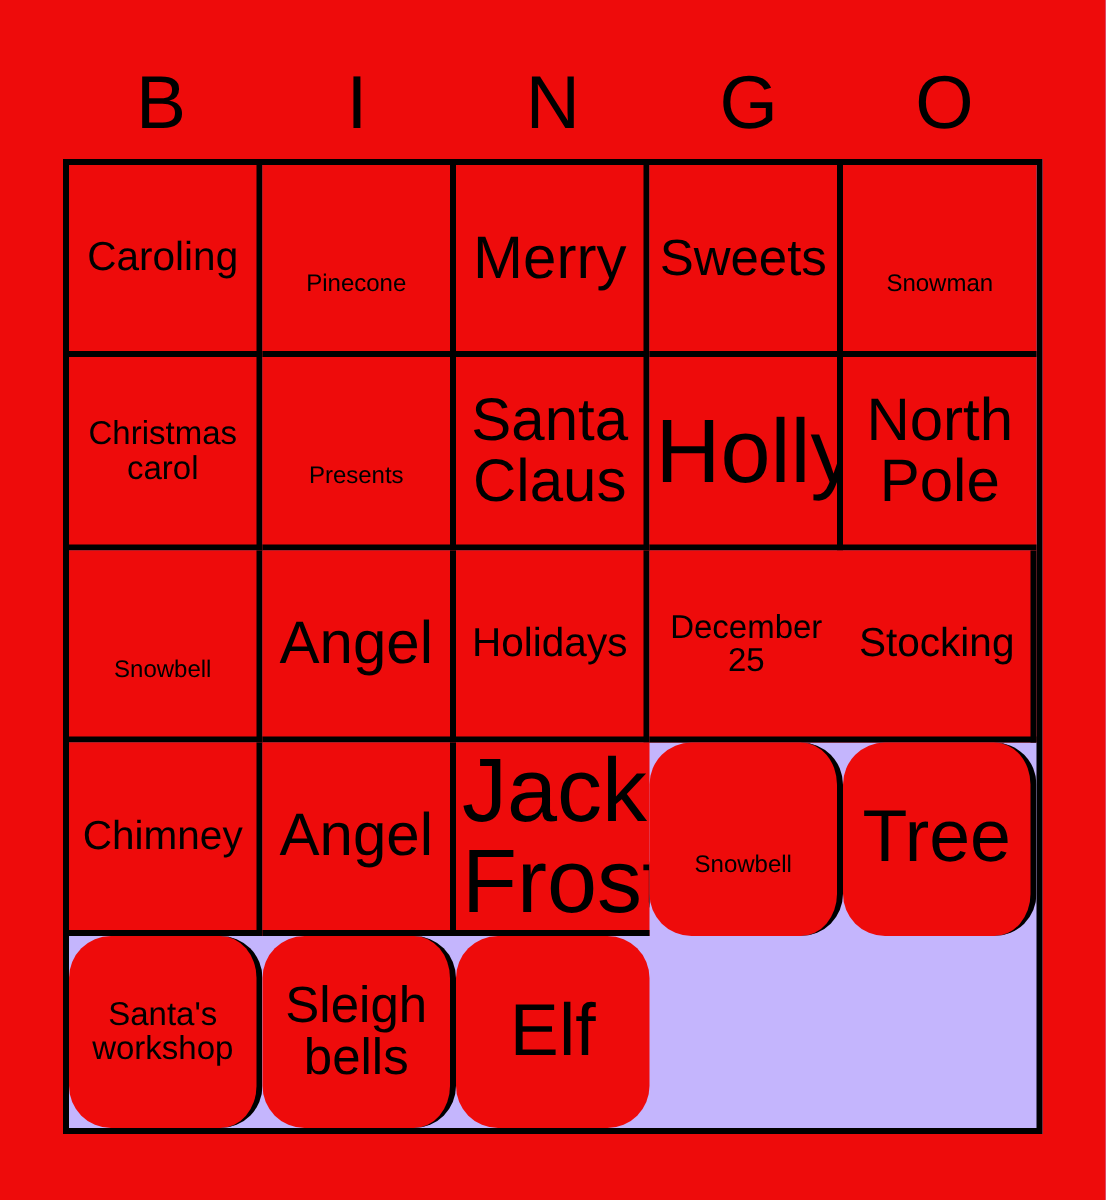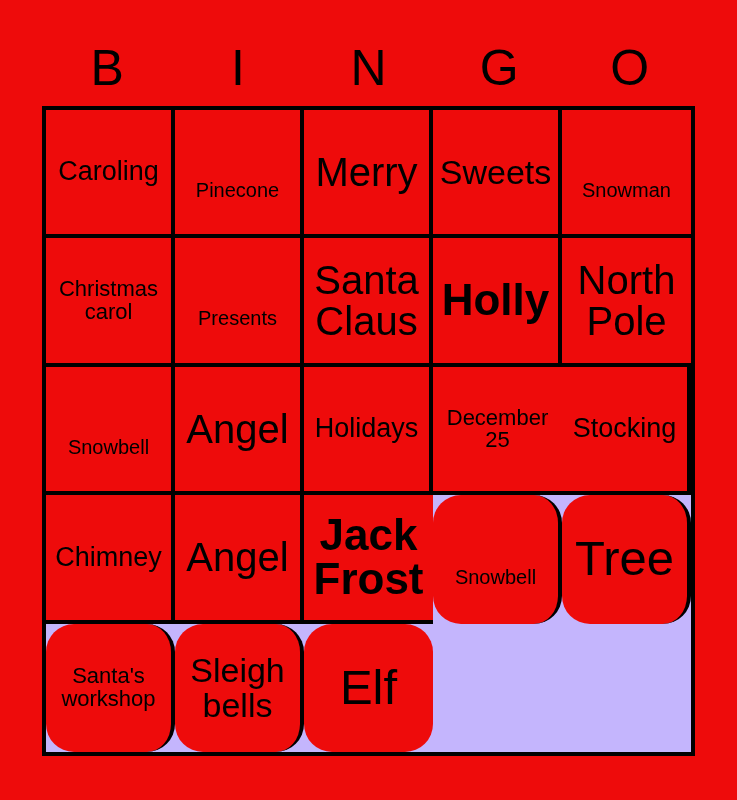--- a/index.html
+++ b/index.html
@@ -78,25 +78,25 @@
     text-align: center;
     color: #000000;
     line-height: 1.02;
     font-weight: 400;
     word-break: normal;
     user-select: none;
   }
 
   
   .fs-xs   { font-size: 22px; }
-  .fs-s    { font-size: 20px; margin-top: 36px; }
+  .fs-s    { font-size: 16px; margin-top: 36px; }
   .fs-m    { font-size: 27px; }
   .fs-l    { font-size: 34px; }
   .fs-xl   { font-size: 40px; }
-  .fs-xxl  { font-size: 44px; font-weight: bold; }
+  .fs-xxl  { font-size: 60px; }
   .fs-xxxl { font-size: 49px; }
 </style>
 </head>
 <body>
 
 <div id="card">
 
   <div id="header">
     <div class="header-letter">B</div>
     <div class="header-letter">I</div>

